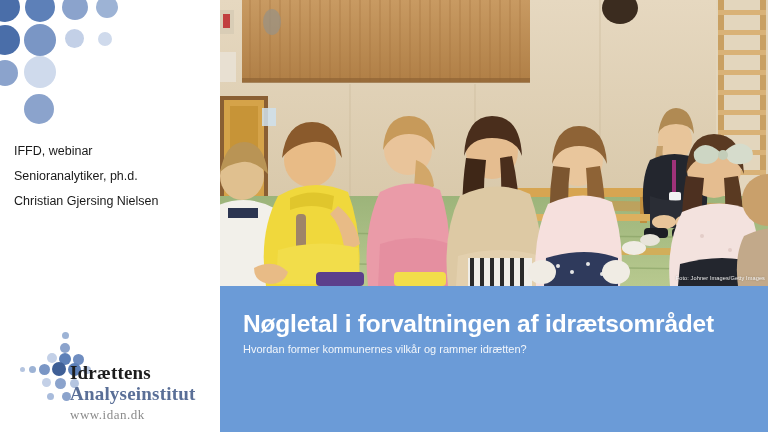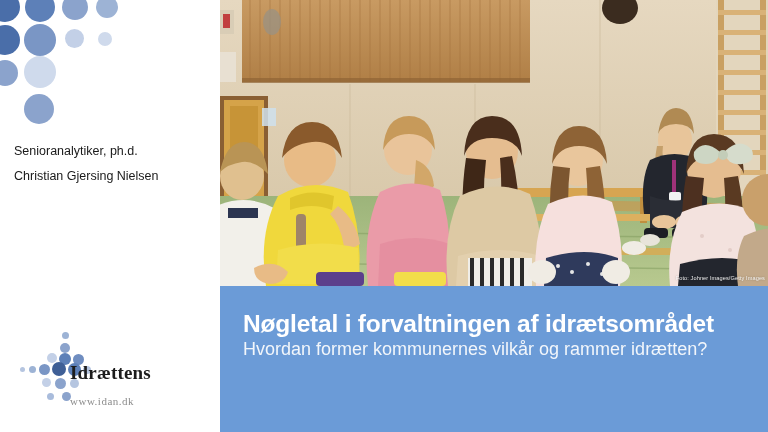--- a/index.html
+++ b/index.html
@@ -94,22 +94,22 @@
   }
   .logo-line2 {
     font-size: 19px;
     font-weight: bold;
     color: #5a6f97;
     letter-spacing: 0.2px;
     line-height: 21px;
     font-family: "Liberation Serif", serif;
   }
   .logo-url {
-    margin-top: 12px;
-    font-size: 11px;
+    margin-top: 3px;
+    font-size: 13px;
     color: #8c8c8c;
     letter-spacing: 0.5px;
     font-family: "Liberation Serif", serif;
   }
 
   
   .photo {
     position: absolute;
     left: 220px;
     top: 0;
@@ -150,21 +150,21 @@
     color: #ffffff;
     letter-spacing: -0.2px;
     line-height: 27px;
     font-family: "Liberation Sans", sans-serif;
   }
   .title-sub {
     position: absolute;
     left: 23px;
     top: 54px;
     width: 512px;
-    font-size: 18px;
+    font-size: 11px;
     color: #f2f6fb;
     line-height: 19px;
     font-family: "Liberation Sans", sans-serif;
   }
 </style>
 </head>
 <body>
 
 <div class="slide">
 
@@ -182,20 +182,21 @@
       <div class="dot" style="left:65px; top:29px; width:19px; height:19px; background:#c3d0e7;"></div>
       <div class="dot" style="left:98px; top:32px; width:14px; height:14px; background:#cfdaec;"></div>
 
       <div class="dot" style="left:-8px; top:60px; width:26px; height:26px; background:#8ba3cc;"></div>
       <div class="dot" style="left:24px; top:56px; width:32px; height:32px; background:#cfdaec;"></div>
 
       <div class="dot" style="left:24px; top:94px; width:30px; height:30px; background:#8ba3cc;"></div>
     </div>
 
     <div class="info-block">
+      <div class="info-line">IFFD, webinar</div>
       <div class="info-line">Senioranalytiker, ph.d.</div>
       <div class="info-line">Christian Gjersing Nielsen</div>
     </div>
 
     <div class="logo">
       <div class="logo-marks">
 
         <div class="logo-dot" style="left:44px; top:0px;  width:7px;  height:7px;  background:#9db3d5;"></div>
         <div class="logo-dot" style="left:42px; top:11px; width:10px; height:10px; background:#8ba3cc;"></div>
 
@@ -212,20 +213,21 @@
 
         <div class="logo-dot" style="left:24px; top:46px; width:9px;  height:9px;  background:#c3d0e7;"></div>
         <div class="logo-dot" style="left:37px; top:46px; width:11px; height:11px; background:#8ba3cc;"></div>
         <div class="logo-dot" style="left:52px; top:47px; width:9px;  height:9px;  background:#b5c5e0;"></div>
 
         <div class="logo-dot" style="left:29px; top:61px; width:7px;  height:7px;  background:#a9bcdc;"></div>
         <div class="logo-dot" style="left:44px; top:60px; width:9px;  height:9px;  background:#8ba3cc;"></div>
       </div>
       <div class="logo-text">
         <div class="logo-line1">Idrættens</div>
+        <div class="logo-line2">Analyseinstitut</div>
         <div class="logo-url">www.idan.dk</div>
       </div>
     </div>
   </div>
 
   <div class="photo">
     <svg width="548" height="286" viewBox="0 0 548 286" xmlns="http://www.w3.org/2000/svg">
       <defs>
         <linearGradient id="wallG" x1="0" y1="0" x2="0" y2="1">
           <stop offset="0%" stop-color="#e6d8c0"></stop>

